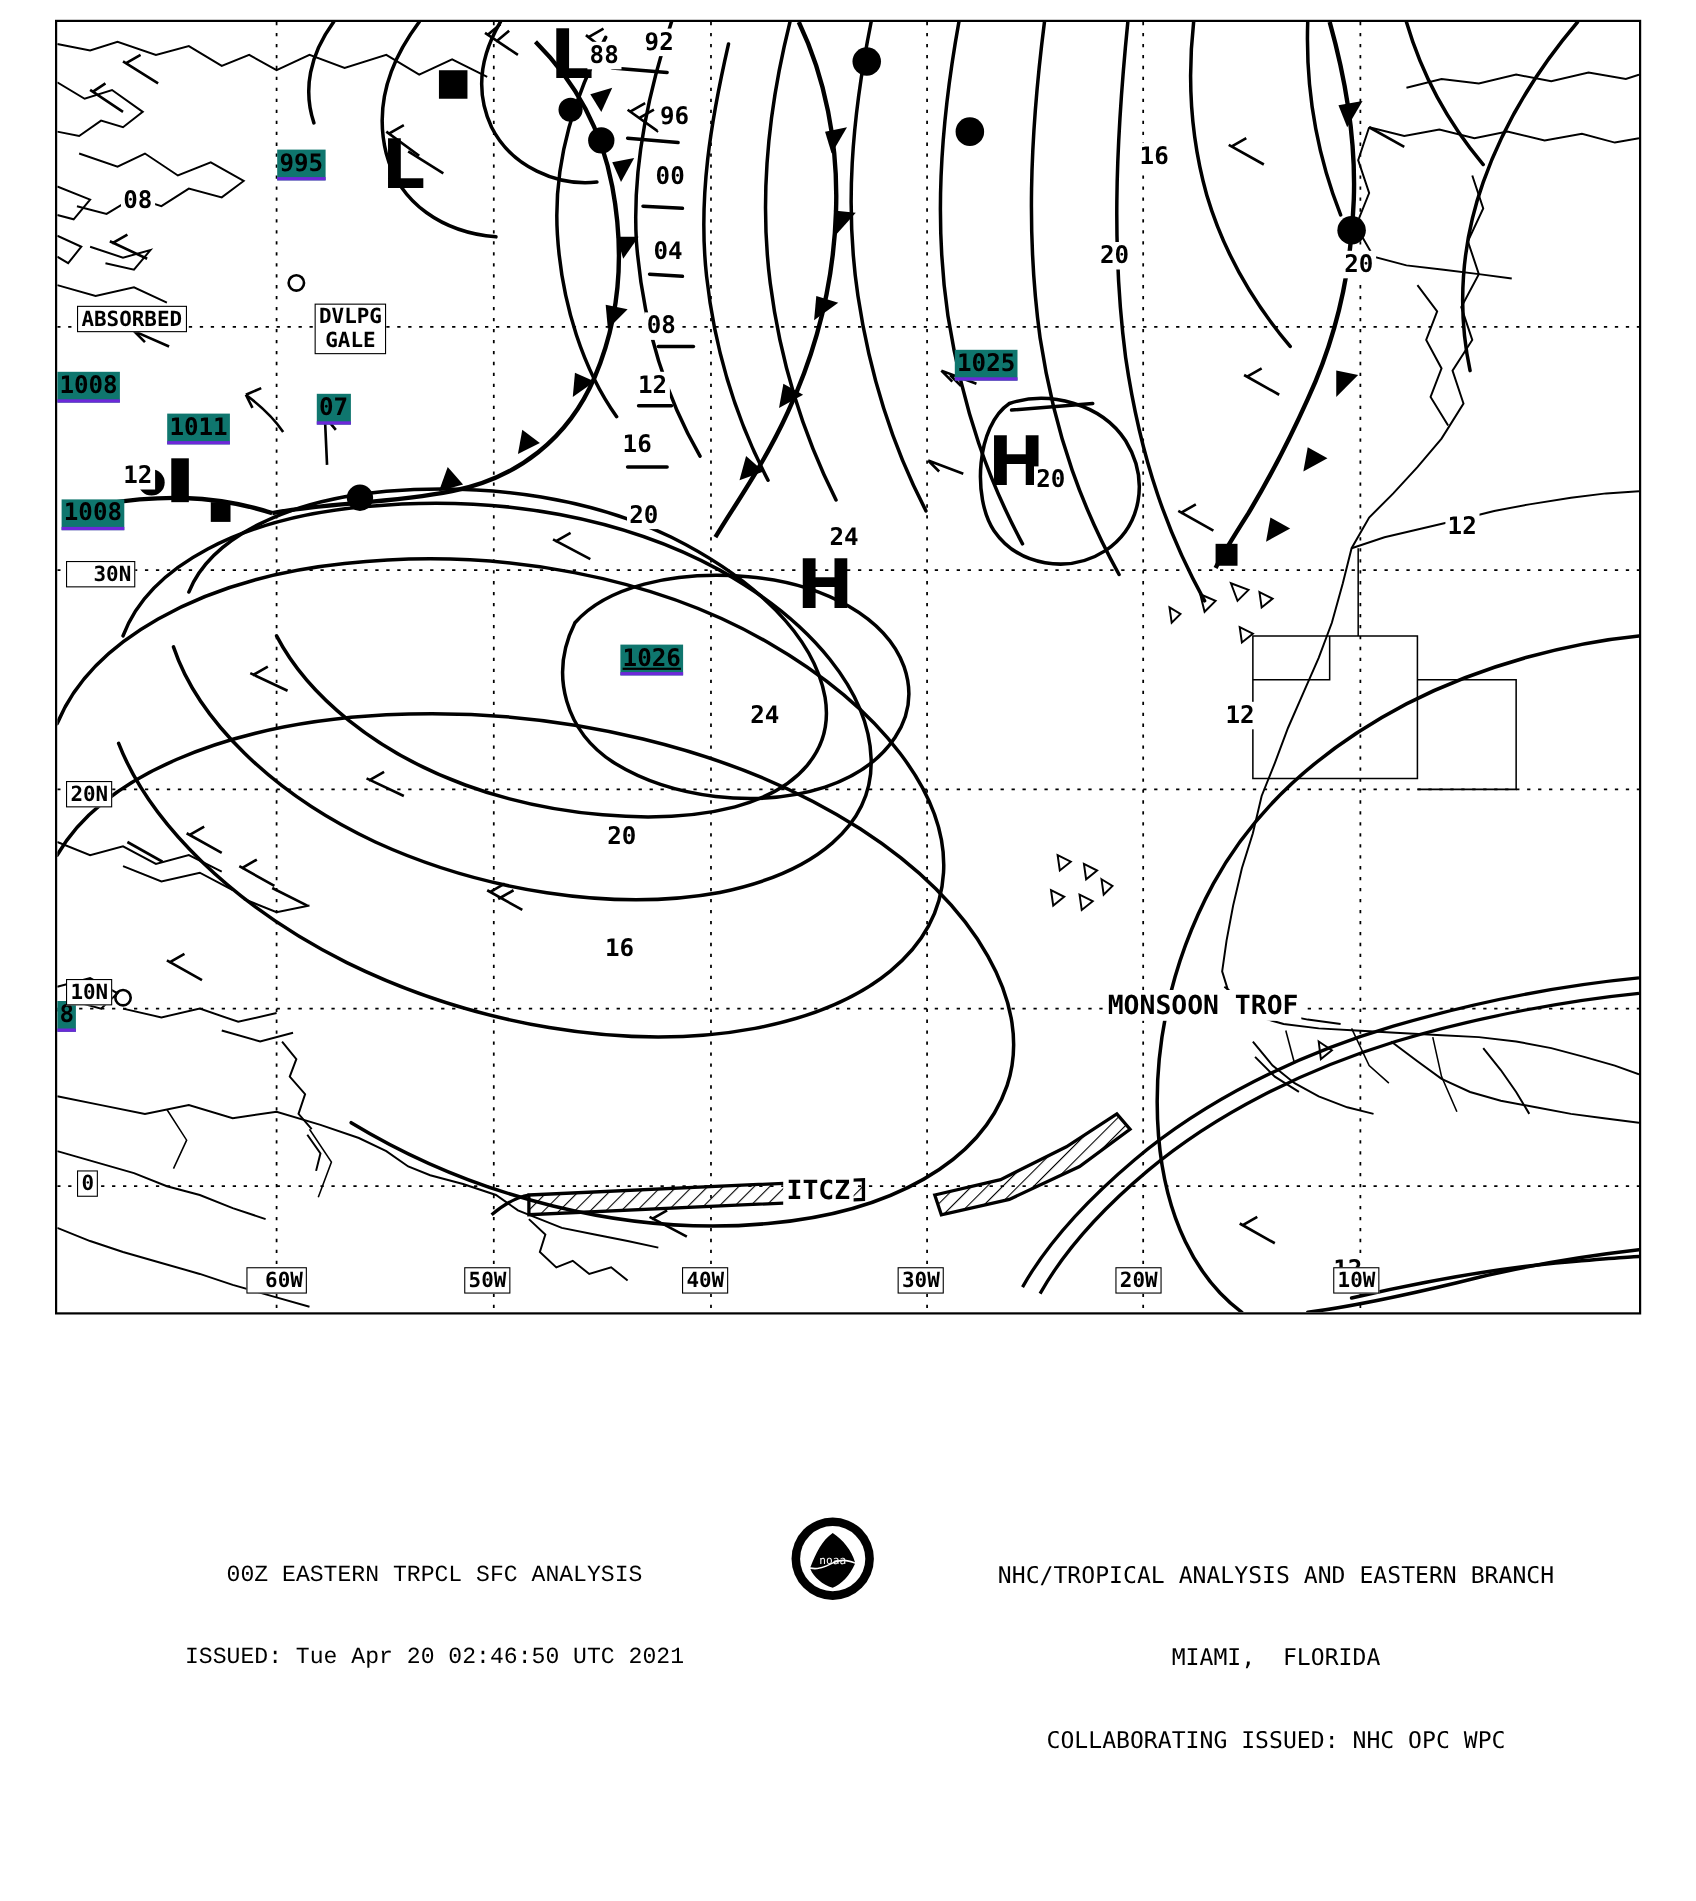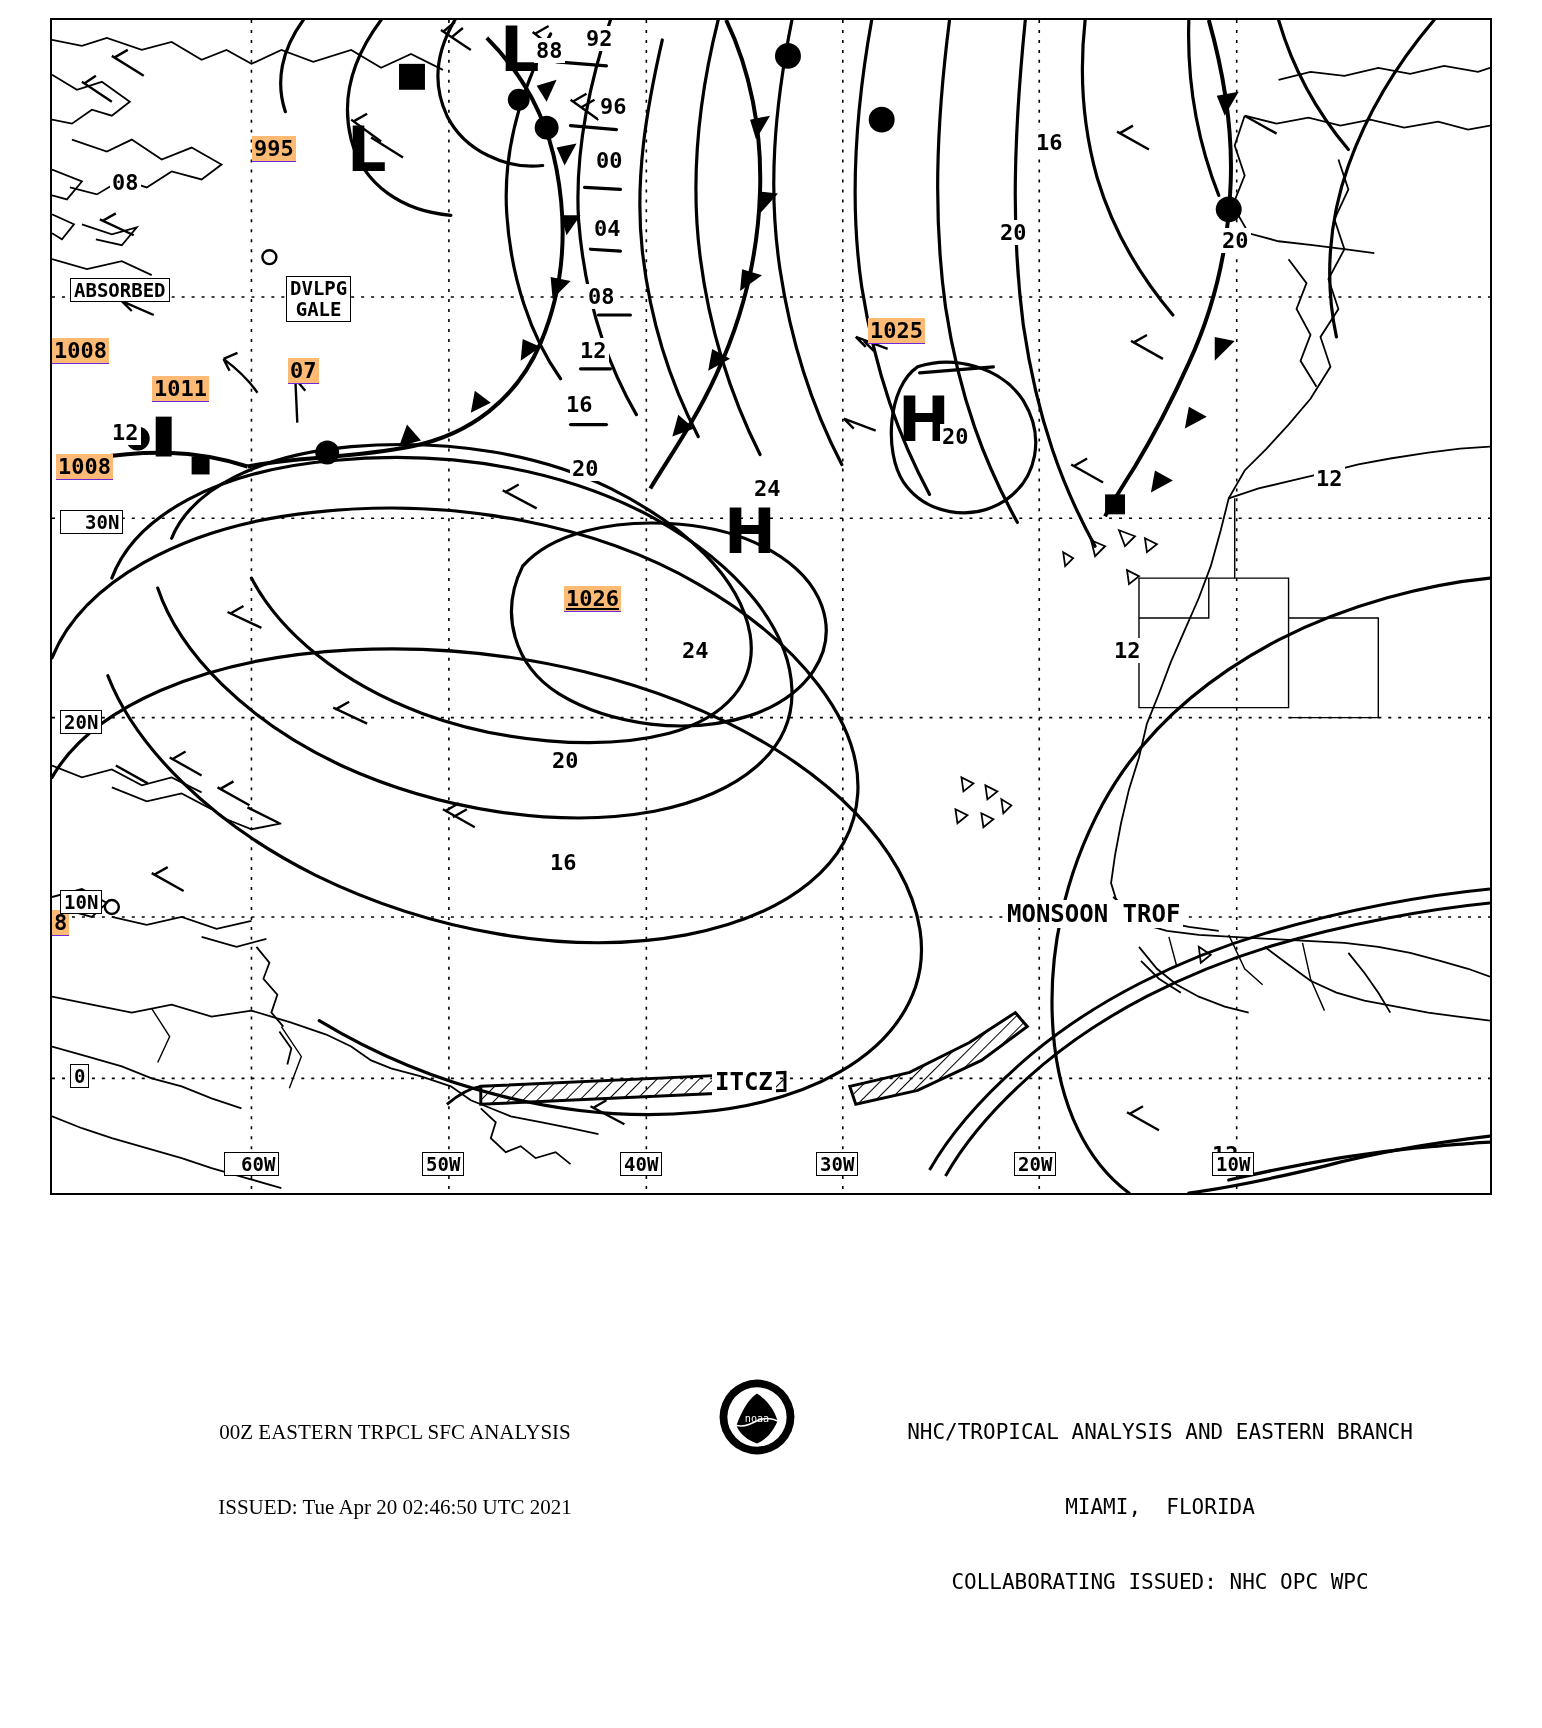--- a/index.html
+++ b/index.html
@@ -56,22 +56,22 @@
     font-weight: 700;
     background: #fff;
     padding: 0 2px;
     white-space: pre;
   }
   .presslabel {
     position: absolute;
     font-family: "DejaVu Sans Mono", monospace;
     font-size: 22px;
     font-weight: 700;
-    background: #fdba74;
-    border-bottom: 1px solid #6d28d9;
+    background: #0f766e;
+    border-bottom: 3px solid #6d28d9;
     padding: 0 2px;
     white-space: pre;
   }
   .bigsym {
     position: absolute;
     font-family: "DejaVu Sans", sans-serif;
     font-weight: 700;
     font-size: 62px;
     line-height: 56px;
     background: transparent;
@@ -83,21 +83,21 @@
     width: 1542px;
   }
   .footer-left {
     position: absolute;
     left: 85px;
     top: 0;
     width: 620px;
     text-align: center;
     font-size: 21px;
     line-height: 25px;
-    font-family: Liberation Serif, serif;
+    font-family: Liberation Mono, monospace;
     white-space: pre;
   }
   .footer-right {
     position: absolute;
     left: 800px;
     top: 0;
     width: 720px;
     text-align: center;
     font-size: 21px;
     line-height: 25px;

